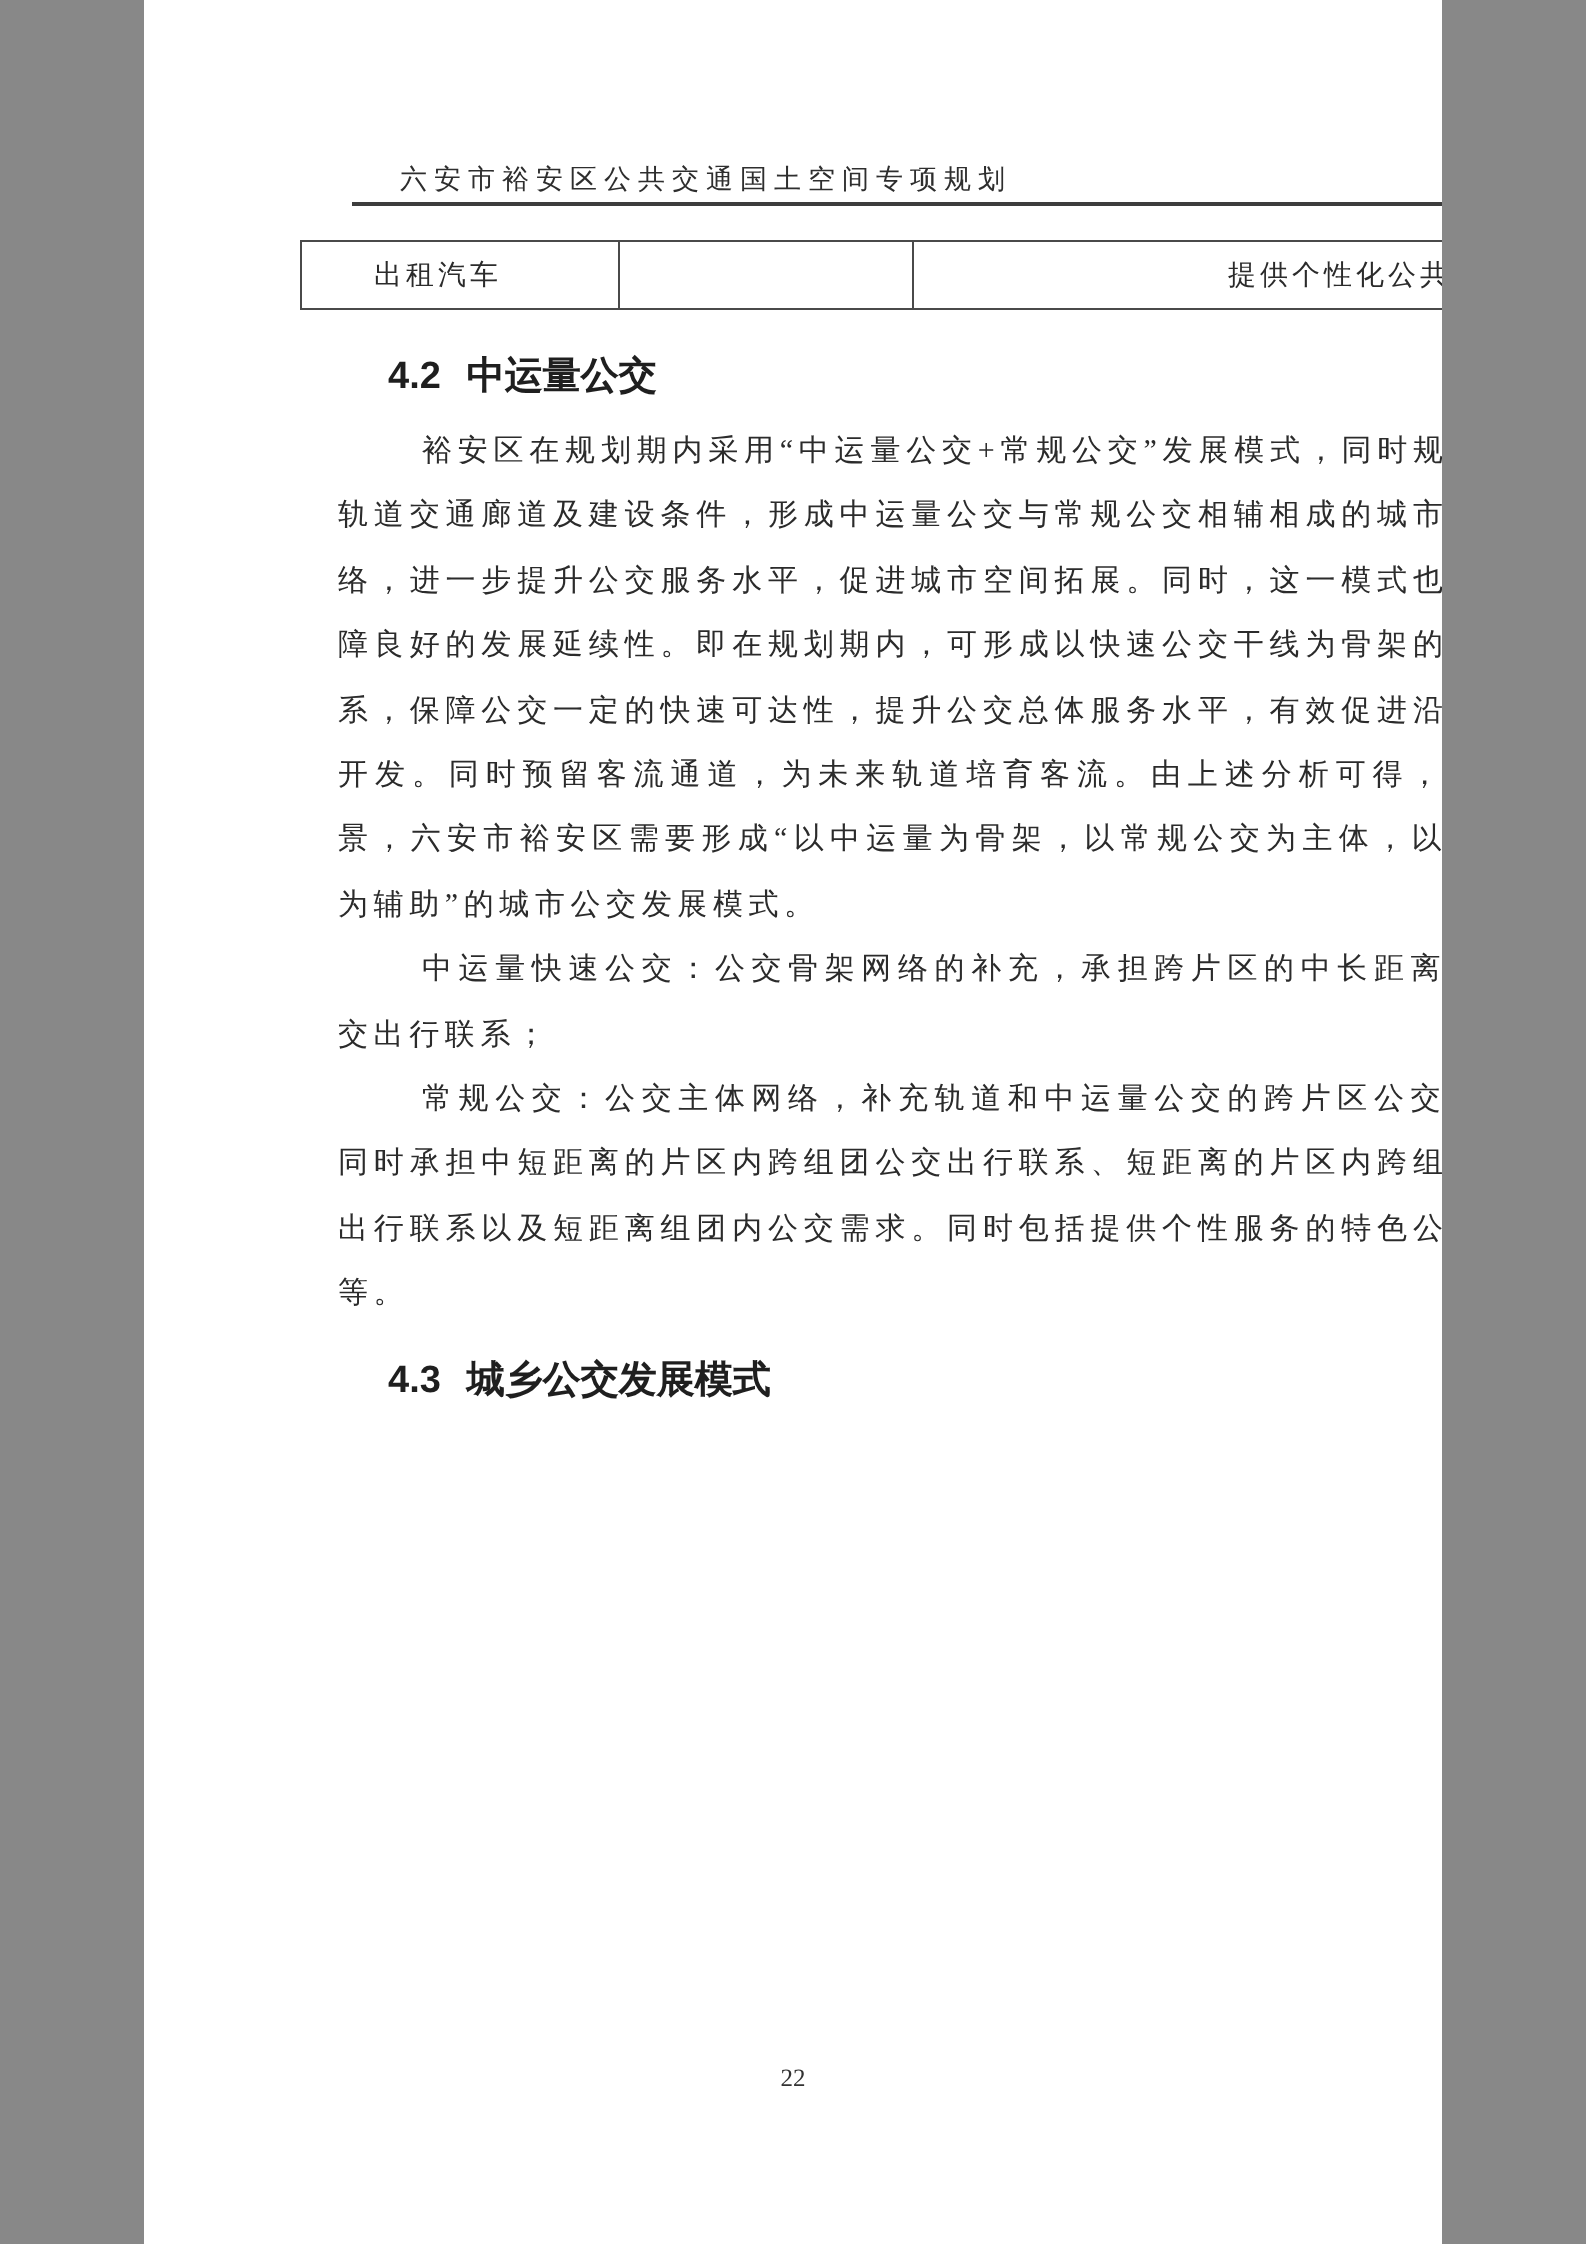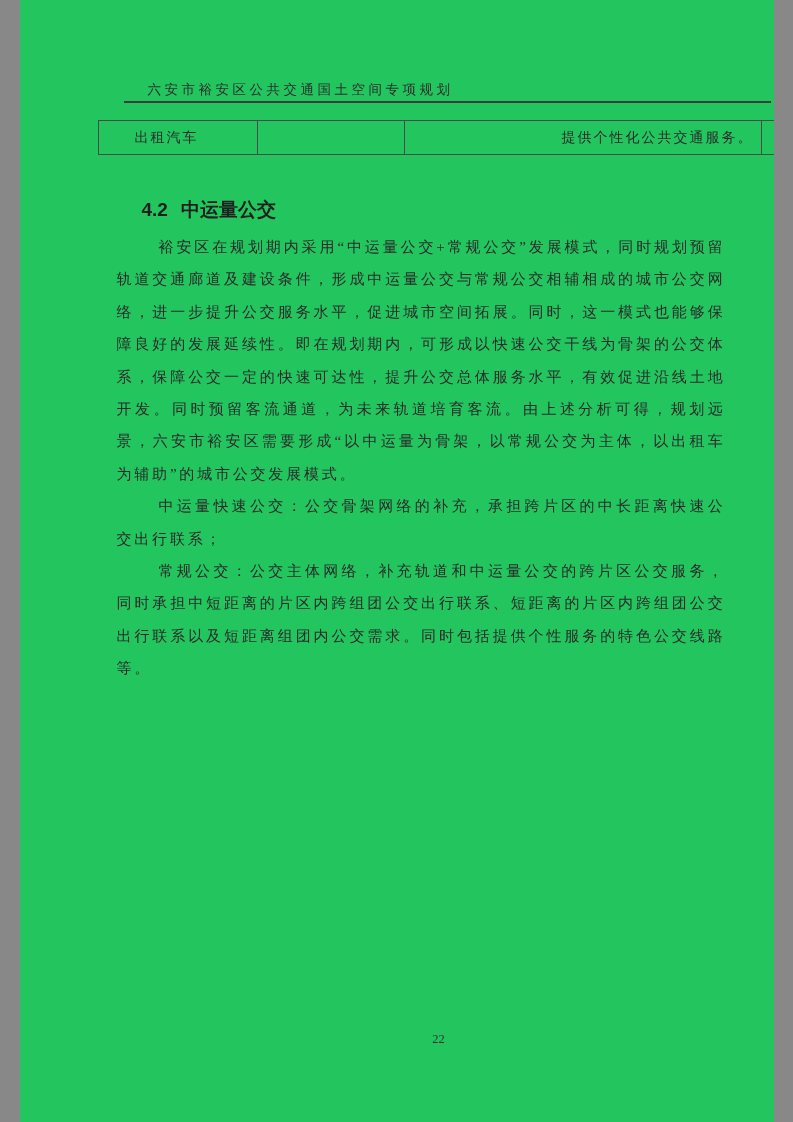--- a/index.html
+++ b/index.html
@@ -3,24 +3,24 @@
 <meta charset="utf-8">
 <style>
   html, body {
     margin: 0;
     padding: 0;
     background: #888;
     font-family: "Liberation Serif", "DejaVu Serif", serif;
   }
   .page {
     position: relative;
-    width: 754px;
+    width: 649px;
     height: 1122px;
     margin: 0 auto;
-    background: #22c55e;
+    background: #ffffff;
     color: #2b2b2b;
     overflow: hidden;
   }
 
   
   .doc-header-title {
     position: absolute;
     left: 128px;
     top: 81px;
     font-size: 13.5px;
@@ -75,21 +75,20 @@
     font-family: "Liberation Sans", "DejaVu Sans", sans-serif;
     font-weight: bold;
     font-size: 19px;
     line-height: 28px;
     color: #1f1f1f;
     white-space: nowrap;
   }
   .section-heading .num {
     display: inline-block;
     margin-right: 13px;
-    margin-top: 21px;
   }
   .section-heading.second {
     padding-top: 13px;
     margin-bottom: 11px;
   }
   .content p {
     margin: 0;
     font-size: 15px;
     line-height: 32.4px;
     letter-spacing: 2.8px;
@@ -100,21 +99,20 @@
 
   
   .page-number {
     position: absolute;
     left: 0;
     top: 1032px;
     width: 100%;
     text-align: center;
     font-size: 12.5px;
     color: #333;
-    padding-left: 42px;
   }
 </style>
 </head>
 <body>
 
 <div class="page">
 
   <div class="doc-header-title">六安市裕安区公共交通国土空间专项规划</div>
   <div class="doc-header-rule"></div>
 
@@ -132,19 +130,22 @@
   <div class="content">
 
     <h2 class="section-heading">
       <span class="num">4.2</span><span>中运量公交</span>
     </h2>
 
     <p>裕安区在规划期内采用“中运量公交+常规公交”发展模式，同时规划预留轨道交通廊道及建设条件，形成中运量公交与常规公交相辅相成的城市公交网络，进一步提升公交服务水平，促进城市空间拓展。同时，这一模式也能够保障良好的发展延续性。即在规划期内，可形成以快速公交干线为骨架的公交体系，保障公交一定的快速可达性，提升公交总体服务水平，有效促进沿线土地开发。同时预留客流通道，为未来轨道培育客流。由上述分析可得，规划远景，六安市裕安区需要形成“以中运量为骨架，以常规公交为主体，以出租车为辅助”的城市公交发展模式。</p>
     <p>中运量快速公交：公交骨架网络的补充，承担跨片区的中长距离快速公交出行联系；</p>
     <p>常规公交：公交主体网络，补充轨道和中运量公交的跨片区公交服务，同时承担中短距离的片区内跨组团公交出行联系、短距离的片区内跨组团公交出行联系以及短距离组团内公交需求。同时包括提供个性服务的特色公交线路等。</p>
 
+    <h2 class="section-heading second">
+      <span class="num">4.3</span><span>城乡公交发展模式</span>
+    </h2>
 
 
   </div>
 
   <div class="page-number">22</div>
 
 </div>
 
 </body></html>

